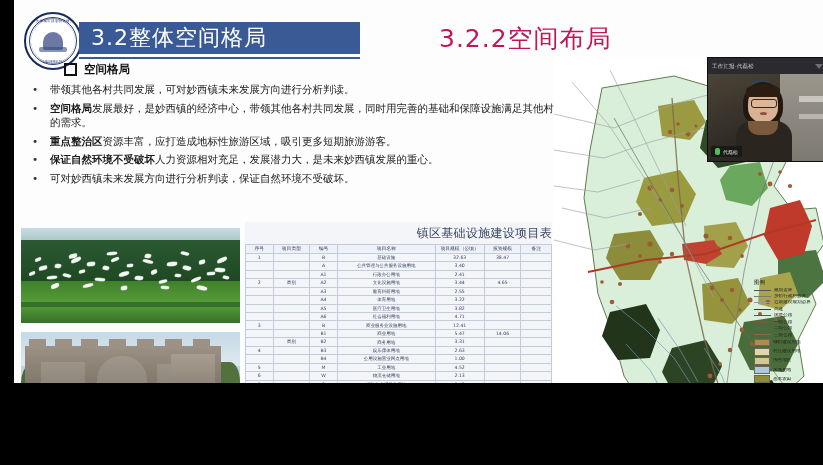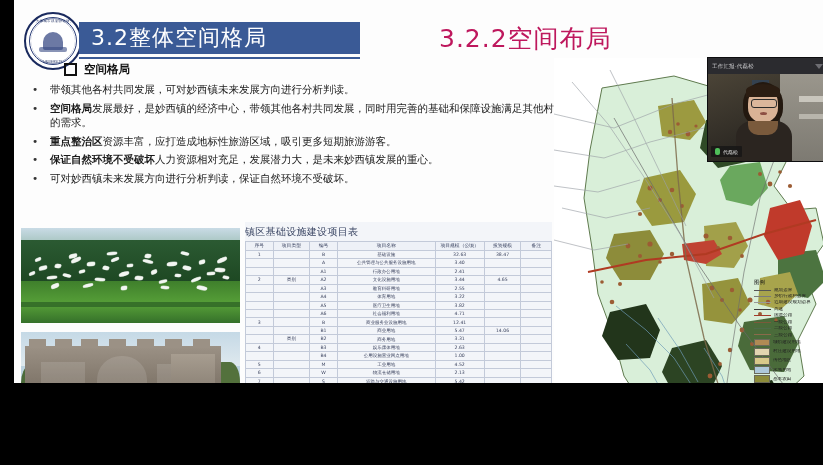--- a/index.html
+++ b/index.html
@@ -121,21 +121,21 @@
     background:#4c6b3a;border-radius:40% 10% 0 0;}
   #photo-bottom .bushR{position:absolute;right:0;top:30px;width:26px;height:50px;
     background:#53713c;border-radius:30% 40% 0 0;}
 
   
   #table-wrap{
     position:absolute;left:231px;top:222px;width:307px;height:243px;
     background:#f3f5f9;overflow:hidden;border:0;
   }
   #tbl-title{
-    text-align:left;font-size:10px;color:#3b4664;padding:3px 0 2px;
+    text-align:right;font-size:12px;color:#3b4664;padding:3px 0 2px;
     font-family:Liberation Serif, serif;letter-spacing:.3px;
   }
   table.plan{
     width:100%;border-collapse:collapse;font-size:4.6px;color:#3d4560;
     font-family:"DejaVu Sans","Liberation Sans",sans-serif;table-layout:fixed;
   }
   table.plan th,table.plan td{
     border:0.5px solid #c3cad9;text-align:center;padding:1.1px 0;line-height:1.15;
     overflow:hidden;white-space:nowrap;
   }

